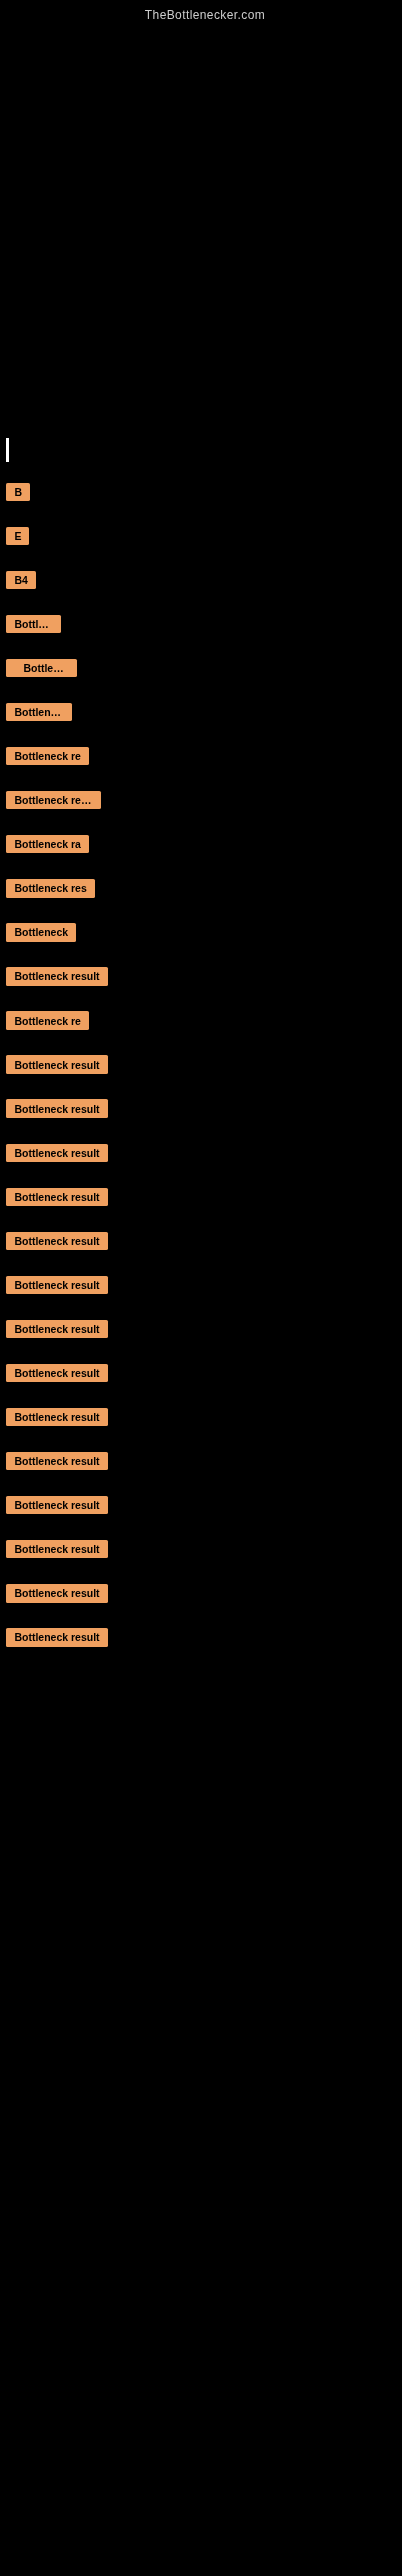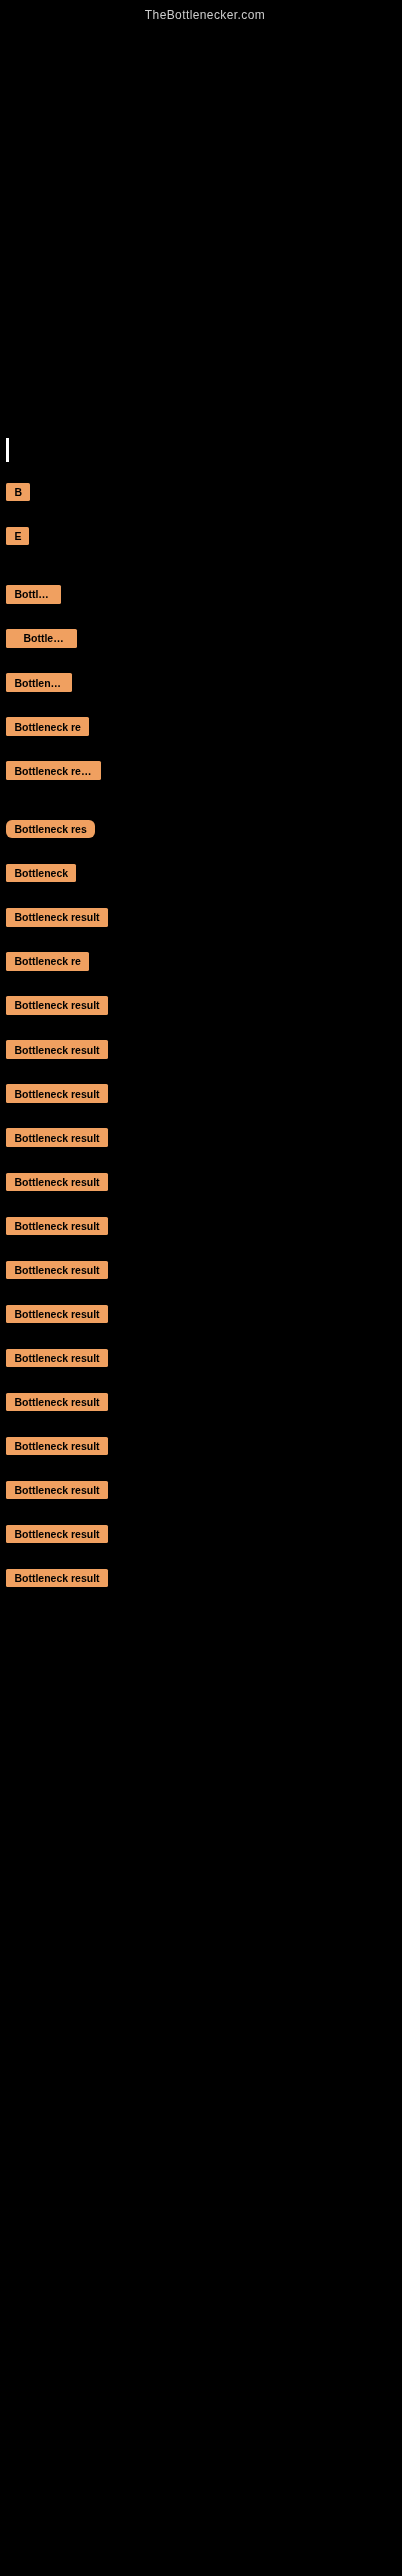--- a/index.html
+++ b/index.html
@@ -73,20 +73,23 @@
   </div>
 
   <div class="spacer"></div>
 
   <div class="result-row">
     <div class="result-badge w-40" style="max-width:31px; overflow:hidden;">E</div>
   </div>
 
   <div class="spacer"></div>
 
+  <div class="result-row">
+    <div class="result-badge" style="max-width:34px; overflow:hidden;">B4</div>
+  </div>
 
   <div class="spacer"></div>
 
   <div class="result-row">
     <div class="result-badge" style="max-width:55px; overflow:hidden;">Bottleneck</div>
   </div>
 
   <div class="spacer"></div>
 
   <div class="result-row">
@@ -106,25 +109,28 @@
   </div>
 
   <div class="spacer"></div>
 
   <div class="result-row">
     <div class="result-badge" style="max-width:95px; overflow:hidden;">Bottleneck resul</div>
   </div>
 
   <div class="spacer"></div>
 
-
-  <div class="spacer"></div>
-
-  <div class="result-row">
-    <div class="result-badge" style="max-width:98px; overflow:hidden;border-radius:6px;">Bottleneck res</div>
+  <div class="result-row">
+    <div class="result-badge" style="max-width:89px; overflow:hidden;">Bottleneck ra</div>
+  </div>
+
+  <div class="spacer"></div>
+
+  <div class="result-row">
+    <div class="result-badge" style="max-width:98px; overflow:hidden;">Bottleneck res</div>
   </div>
 
   <div class="spacer"></div>
 
   <div class="result-row">
     <div class="result-badge" style="max-width:85px; overflow:hidden;">Bottleneck</div>
   </div>
 
   <div class="spacer"></div>
 

